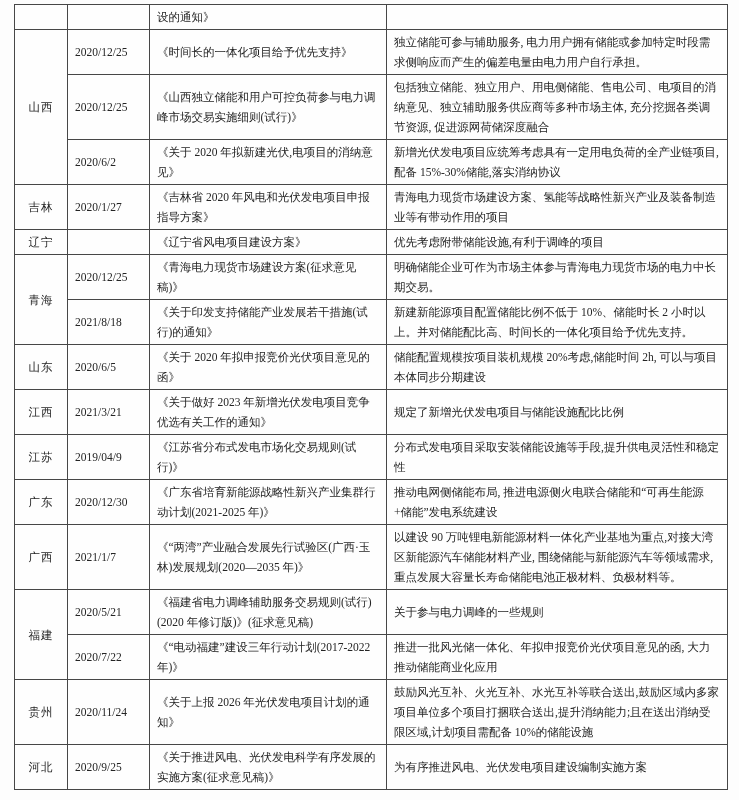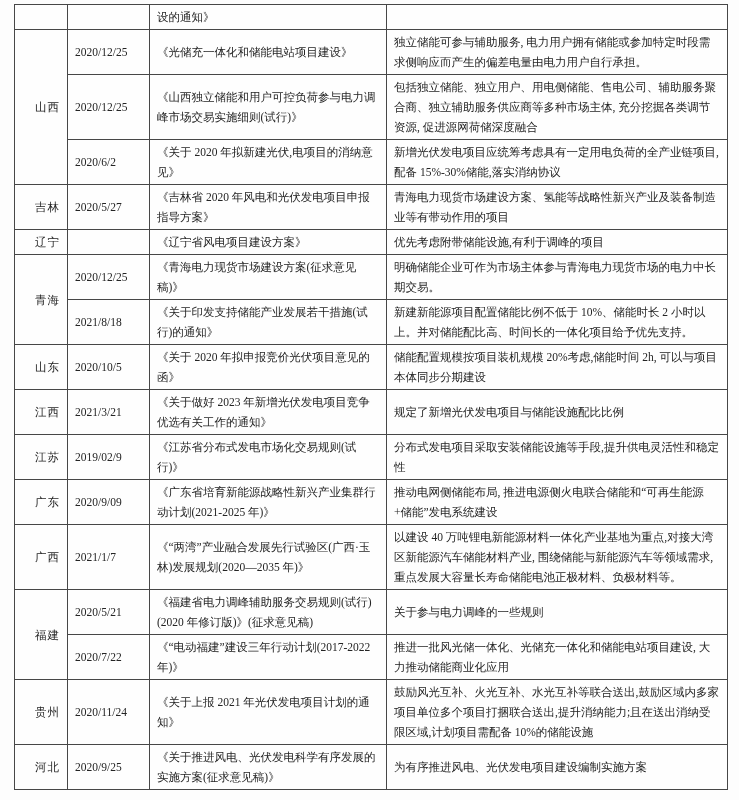--- a/index.html
+++ b/index.html
@@ -21,21 +21,21 @@
   }
   table.policy td {
     border: 1px solid #474747;
     font-size: 11.5px;
     line-height: 20px;
     color: #242424;
     padding: 2px 7px;
     vertical-align: middle;
     word-break: break-all;
   }
-  td.col-province { text-align: right; padding-left: 9px; letter-spacing: 1px; }
+  td.col-province { text-align: center; padding-left: 9px; letter-spacing: 1px; }
   td.col-date { padding-left: 9px; }
   td.col-doc { padding-left: 8px; }
   td.col-desc { padding-left: 10px; }
 </style>
 </head>
 <body>
 
 <div class="page">
 
   <table class="policy">
@@ -48,36 +48,36 @@
     <tbody>
         <tr>
           <td class="col-province" rowspan="1"></td>
           <td class="col-date"></td>
           <td class="col-doc">设的通知》</td>
           <td class="col-desc"></td>
         </tr>
         <tr>
           <td class="col-province" rowspan="3">山西</td>
           <td class="col-date">2020/12/25</td>
-          <td class="col-doc">《光储充一体化和储能电站项目建设》</td>
+          <td class="col-doc">《时间长的一体化项目给予优先支持》</td>
           <td class="col-desc">独立储能可参与辅助服务, 电力用户拥有储能或参加特定时段需求侧响应而产生的偏差电量由电力用户自行承担。</td>
         </tr>
         <tr>
           <td class="col-date">2020/12/25</td>
           <td class="col-doc">《山西独立储能和用户可控负荷参与电力调峰市场交易实施细则(试行)》</td>
-          <td class="col-desc">包括独立储能、独立用户、用电侧储能、售电公司、辅助服务聚合商、独立辅助服务供应商等多种市场主体, 充分挖掘各类调节资源, 促进源网荷储深度融合</td>
+          <td class="col-desc">包括独立储能、独立用户、用电侧储能、售电公司、电项目的消纳意见、独立辅助服务供应商等多种市场主体, 充分挖掘各类调节资源, 促进源网荷储深度融合</td>
         </tr>
         <tr>
           <td class="col-date">2020/6/2</td>
           <td class="col-doc">《关于 2020 年拟新建光伏,电项目的消纳意见》</td>
           <td class="col-desc">新增光伏发电项目应统筹考虑具有一定用电负荷的全产业链项目, 配备 15%-30%储能,落实消纳协议</td>
         </tr>
         <tr>
           <td class="col-province" rowspan="1">吉林</td>
-          <td class="col-date">2020/5/27</td>
+          <td class="col-date">2020/1/27</td>
           <td class="col-doc">《吉林省 2020 年风电和光伏发电项目申报指导方案》</td>
           <td class="col-desc">青海电力现货市场建设方案、氢能等战略性新兴产业及装备制造业等有带动作用的项目</td>
         </tr>
         <tr>
           <td class="col-province" rowspan="1">辽宁</td>
           <td class="col-date"></td>
           <td class="col-doc">《辽宁省风电项目建设方案》</td>
           <td class="col-desc">优先考虑附带储能设施,有利于调峰的项目</td>
         </tr>
         <tr>
@@ -86,63 +86,63 @@
           <td class="col-doc">《青海电力现货市场建设方案(征求意见稿)》</td>
           <td class="col-desc">明确储能企业可作为市场主体参与青海电力现货市场的电力中长期交易。</td>
         </tr>
         <tr>
           <td class="col-date">2021/8/18</td>
           <td class="col-doc">《关于印发支持储能产业发展若干措施(试行)的通知》</td>
           <td class="col-desc">新建新能源项目配置储能比例不低于 10%、储能时长 2 小时以上。并对储能配比高、时间长的一体化项目给予优先支持。</td>
         </tr>
         <tr>
           <td class="col-province" rowspan="1">山东</td>
-          <td class="col-date">2020/10/5</td>
+          <td class="col-date">2020/6/5</td>
           <td class="col-doc">《关于 2020 年拟申报竞价光伏项目意见的函》</td>
           <td class="col-desc">储能配置规模按项目装机规模 20%考虑,储能时间 2h, 可以与项目本体同步分期建设</td>
         </tr>
         <tr>
           <td class="col-province" rowspan="1">江西</td>
           <td class="col-date">2021/3/21</td>
           <td class="col-doc">《关于做好 2023 年新增光伏发电项目竞争优选有关工作的通知》</td>
           <td class="col-desc">规定了新增光伏发电项目与储能设施配比比例</td>
         </tr>
         <tr>
           <td class="col-province" rowspan="1">江苏</td>
-          <td class="col-date">2019/02/9</td>
+          <td class="col-date">2019/04/9</td>
           <td class="col-doc">《江苏省分布式发电市场化交易规则(试行)》</td>
           <td class="col-desc">分布式发电项目采取安装储能设施等手段,提升供电灵活性和稳定性</td>
         </tr>
         <tr>
           <td class="col-province" rowspan="1">广东</td>
-          <td class="col-date">2020/9/09</td>
+          <td class="col-date">2020/12/30</td>
           <td class="col-doc">《广东省培育新能源战略性新兴产业集群行动计划(2021-2025 年)》</td>
           <td class="col-desc">推动电网侧储能布局, 推进电源侧火电联合储能和“可再生能源+储能”发电系统建设</td>
         </tr>
         <tr>
           <td class="col-province" rowspan="1">广西</td>
           <td class="col-date">2021/1/7</td>
           <td class="col-doc">《“两湾”产业融合发展先行试验区(广西·玉林)发展规划(2020—2035 年)》</td>
-          <td class="col-desc">以建设 40 万吨锂电新能源材料一体化产业基地为重点,对接大湾区新能源汽车储能材料产业, 围绕储能与新能源汽车等领域需求,重点发展大容量长寿命储能电池正极材料、负极材料等。</td>
+          <td class="col-desc">以建设 90 万吨锂电新能源材料一体化产业基地为重点,对接大湾区新能源汽车储能材料产业, 围绕储能与新能源汽车等领域需求,重点发展大容量长寿命储能电池正极材料、负极材料等。</td>
         </tr>
         <tr>
           <td class="col-province" rowspan="2">福建</td>
           <td class="col-date">2020/5/21</td>
           <td class="col-doc">《福建省电力调峰辅助服务交易规则(试行)(2020 年修订版)》(征求意见稿)</td>
           <td class="col-desc">关于参与电力调峰的一些规则</td>
         </tr>
         <tr>
           <td class="col-date">2020/7/22</td>
           <td class="col-doc">《“电动福建”建设三年行动计划(2017-2022 年)》</td>
-          <td class="col-desc">推进一批风光储一体化、光储充一体化和储能电站项目建设, 大力推动储能商业化应用</td>
+          <td class="col-desc">推进一批风光储一体化、年拟申报竞价光伏项目意见的函, 大力推动储能商业化应用</td>
         </tr>
         <tr>
           <td class="col-province" rowspan="1">贵州</td>
           <td class="col-date">2020/11/24</td>
-          <td class="col-doc">《关于上报 2021 年光伏发电项目计划的通知》</td>
+          <td class="col-doc">《关于上报 2026 年光伏发电项目计划的通知》</td>
           <td class="col-desc">鼓励风光互补、火光互补、水光互补等联合送出,鼓励区域内多家项目单位多个项目打捆联合送出,提升消纳能力;且在送出消纳受限区域,计划项目需配备 10%的储能设施</td>
         </tr>
         <tr>
           <td class="col-province" rowspan="1">河北</td>
           <td class="col-date">2020/9/25</td>
           <td class="col-doc">《关于推进风电、光伏发电科学有序发展的实施方案(征求意见稿)》</td>
           <td class="col-desc">为有序推进风电、光伏发电项目建设编制实施方案</td>
         </tr>
       </tbody>
   </table>

